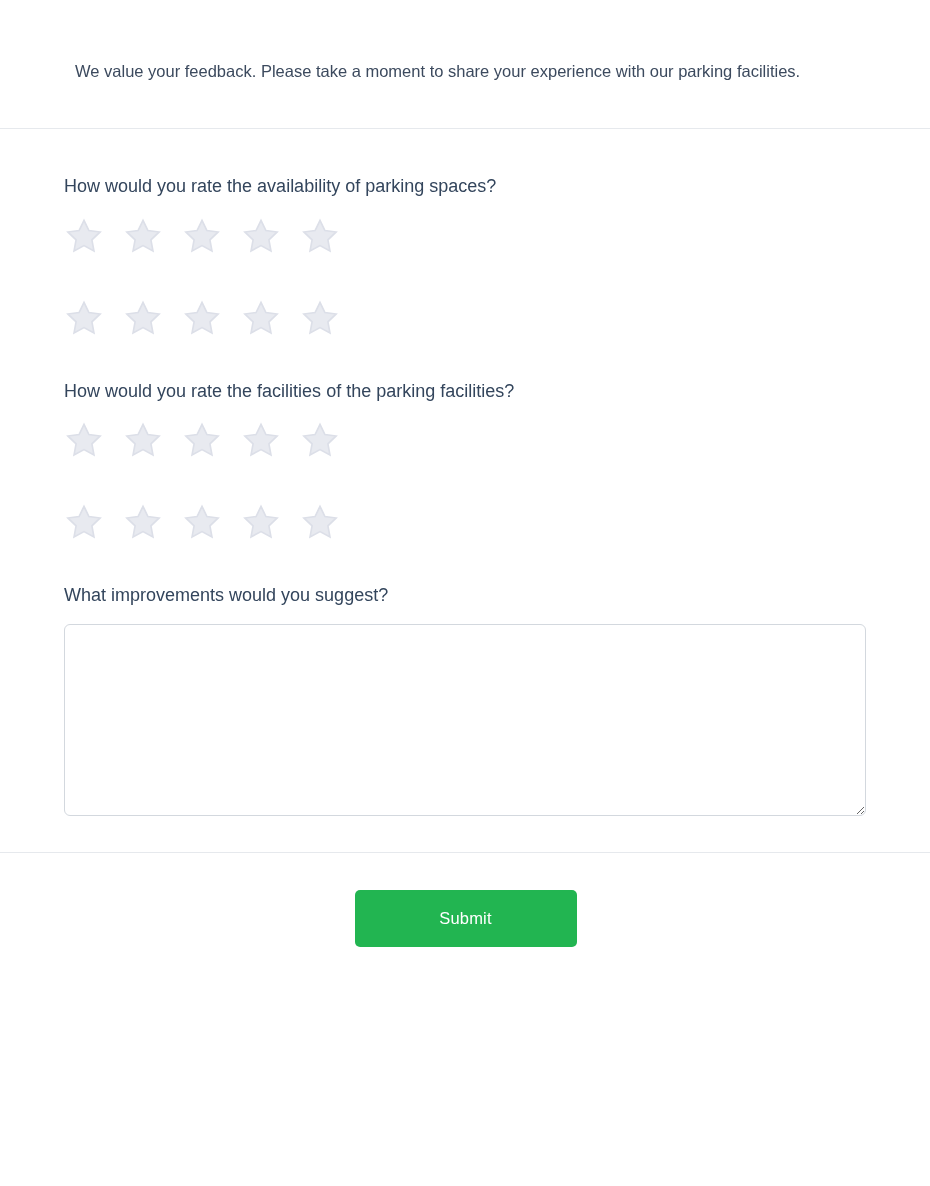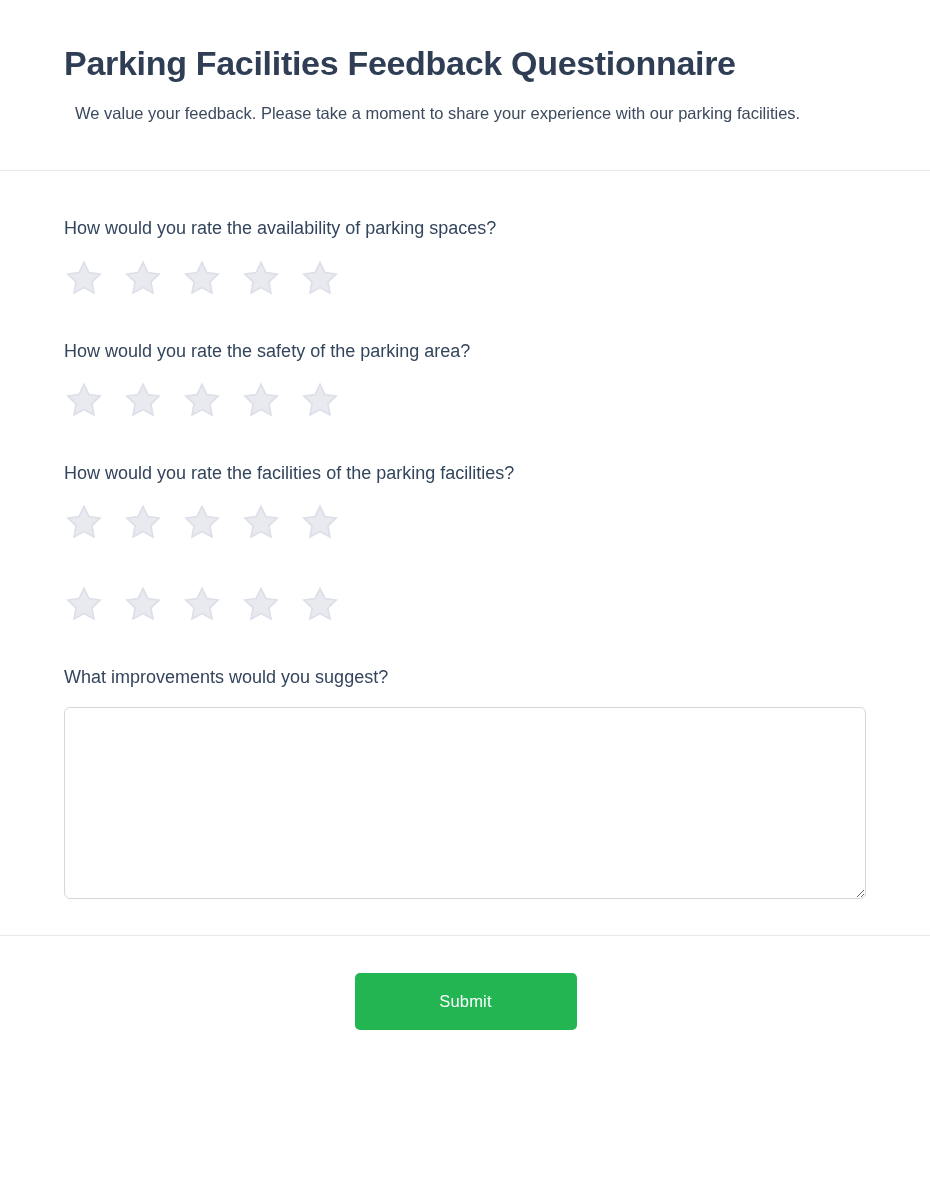--- a/index.html
+++ b/index.html
@@ -94,21 +94,20 @@
     cursor: pointer;
     letter-spacing: 0.2px;
   }
 </style>
 </head>
 <body>
 
 <div class="page">
 
   <div class="form-header">
-    <h1 class="form-title">Parking Facilities Feedback Questionnaire</h1>
     <p class="form-subtitle">We value your feedback. Please take a moment to share your experience with our parking facilities.</p>
   </div>
 
   <div class="form-body">
 
     <div class="question-block">
       <div class="question-label">How would you rate the availability of parking spaces?</div>
       <div class="stars">
         <span class="star">
             <svg width="40" height="40" viewBox="0 0 24 24">
@@ -132,21 +131,20 @@
           </span>
         <span class="star">
             <svg width="40" height="40" viewBox="0 0 24 24">
               <path d="M12 2.6l2.95 6.1 6.7.92-4.9 4.67 1.22 6.64L12 17.75l-5.97 3.18 1.22-6.64-4.9-4.67 6.7-.92z" fill="#e8eaf0" stroke="#dcdfe8" stroke-width="1"></path>
             </svg>
           </span>
       </div>
     </div>
 
     <div class="question-block">
-      <div class="question-label">How would you rate the safety of the parking area?</div>
       <div class="stars">
         <span class="star">
             <svg width="40" height="40" viewBox="0 0 24 24">
               <path d="M12 2.6l2.95 6.1 6.7.92-4.9 4.67 1.22 6.64L12 17.75l-5.97 3.18 1.22-6.64-4.9-4.67 6.7-.92z" fill="#e8eaf0" stroke="#dcdfe8" stroke-width="1"></path>
             </svg>
           </span>
         <span class="star">
             <svg width="40" height="40" viewBox="0 0 24 24">
               <path d="M12 2.6l2.95 6.1 6.7.92-4.9 4.67 1.22 6.64L12 17.75l-5.97 3.18 1.22-6.64-4.9-4.67 6.7-.92z" fill="#e8eaf0" stroke="#dcdfe8" stroke-width="1"></path>
             </svg>

